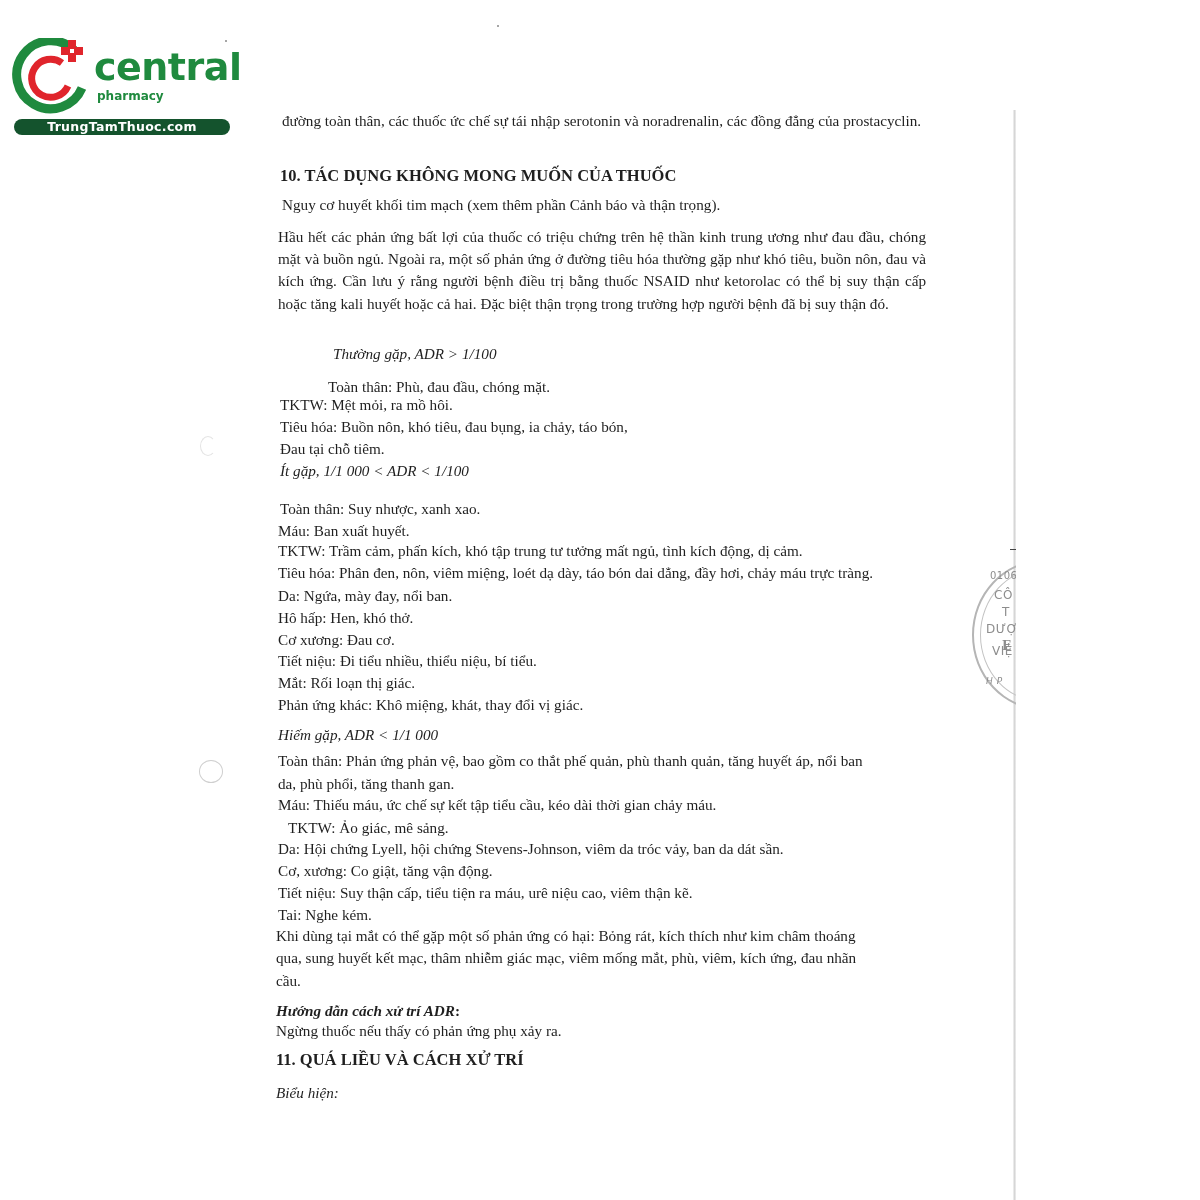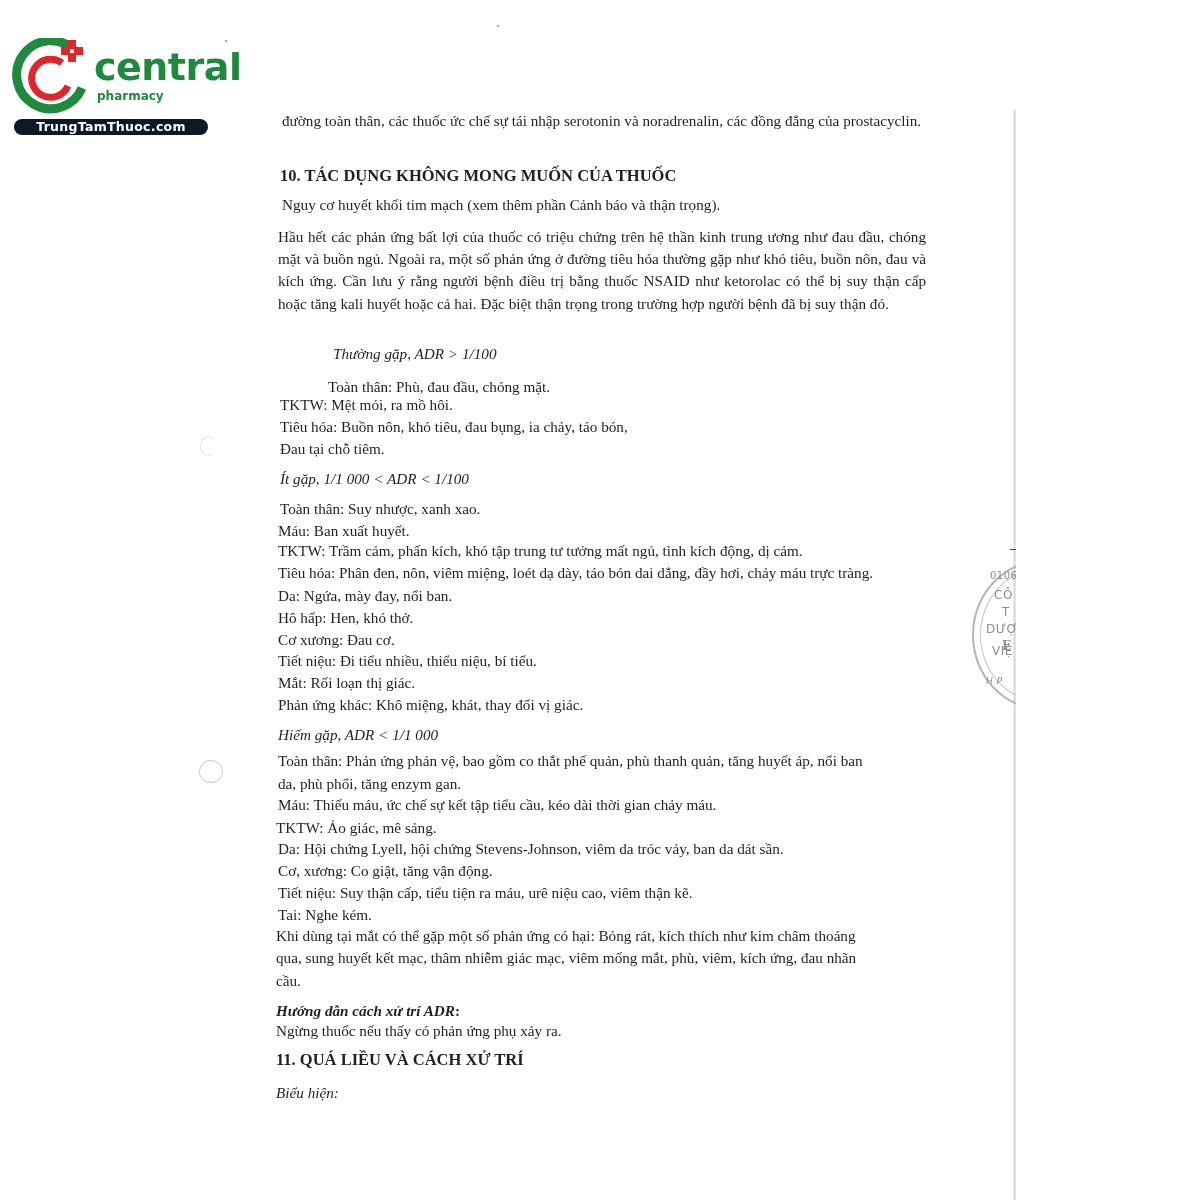--- a/index.html
+++ b/index.html
@@ -16,22 +16,22 @@
     position: absolute; left: 86px; top: 10px;
     font-family: "DejaVu Sans", sans-serif; font-weight: bold;
     font-size: 38px; color: #1f8a3e; letter-spacing: -0.5px; line-height: 1;
   }
   .logo-sub {
     position: absolute; left: 89px; top: 52px;
     font-family: "DejaVu Sans", sans-serif; font-weight: bold;
     font-size: 12px; color: #1f8a3e; line-height: 1;
   }
   .logo-pill {
-    position: absolute; left: 6px; top: 81px; width: 194px; height: 16px;
-    background: #0f172a; border-radius: 9px;
+    position: absolute; left: 6px; top: 81px; width: 216px; height: 16px;
+    background: #14532d; border-radius: 9px;
     color: #fff; font-family: "DejaVu Sans", sans-serif; font-weight: bold;
     font-size: 12.5px; line-height: 16px; text-align: center; letter-spacing: 0.3px;
   }
   .dot { position: absolute; width: 2px; height: 2px; background: #888; border-radius: 1px; }
 
   
   .page-edge {
     position: absolute; left: 1013px; top: 110px; width: 3px; height: 1090px;
     background: linear-gradient(to right, #f4f4f4, #d6d6d6, #efefef);
   }
@@ -108,37 +108,37 @@
   <p class="line" style="top:84px;left:6px;">Nguy cơ huyết khối tim mạch (xem thêm phần Cảnh báo và thận trọng).</p>
 
   <p class="p" style="top:116px;left:2px;">Hầu hết các phản ứng bất lợi của thuốc có triệu chứng trên hệ thần kinh trung ương như đau đầu, chóng mặt và buồn ngủ. Ngoài ra, một số phản ứng ở đường tiêu hóa thường gặp như khó tiêu, buồn nôn, đau và kích ứng. Cần lưu ý rằng người bệnh điều trị bằng thuốc NSAID như ketorolac có thể bị suy thận cấp hoặc tăng kali huyết hoặc cả hai. Đặc biệt thận trọng trong trường hợp người bệnh đã bị suy thận đó.</p>
 
   <p class="line i" style="top:233px;left:20px;margin-left:37px;">Thường gặp, ADR &gt; 1/100</p>
   <p class="line" style="top:266px;left:4px;margin-left:48px;">Toàn thân: Phù, đau đầu, chóng mặt.</p>
   <p class="line" style="top:284px;left:4px;">TKTW: Mệt mỏi, ra mồ hôi.</p>
   <p class="line" style="top:306px;left:4px;">Tiêu hóa: Buồn nôn, khó tiêu, đau bụng, ia chảy, táo bón,</p>
   <p class="line" style="top:328px;left:4px;">Đau tại chỗ tiêm.</p>
 
-  <p class="line i" style="top:358px;left:4px;">Ít gặp, 1/1 000 &lt; ADR &lt; 1/100</p>
+  <p class="line i" style="top:350px;left:4px;">Ít gặp, 1/1 000 &lt; ADR &lt; 1/100</p>
   <p class="line" style="top:388px;left:4px;">Toàn thân: Suy nhược, xanh xao.</p>
   <p class="line" style="top:410px;left:2px;">Máu: Ban xuất huyết.</p>
   <p class="line" style="top:430px;left:2px;">TKTW: Trầm cảm, phấn kích, khó tập trung tư tưởng mất ngủ, tình kích động, dị cảm.</p>
   <p class="line" style="top:452px;left:2px;">Tiêu hóa: Phân đen, nôn, viêm miệng, loét dạ dày, táo bón dai dẳng, đầy hơi, chảy máu trực tràng.</p>
   <p class="line" style="top:475px;left:2px;">Da: Ngứa, mày đay, nổi ban.</p>
   <p class="line" style="top:497px;left:2px;">Hô hấp: Hen, khó thở.</p>
   <p class="line" style="top:519px;left:2px;">Cơ xương: Đau cơ.</p>
   <p class="line" style="top:540px;left:2px;">Tiết niệu: Đi tiểu nhiều, thiểu niệu, bí tiểu.</p>
   <p class="line" style="top:562px;left:2px;">Mắt: Rối loạn thị giác.</p>
   <p class="line" style="top:584px;left:2px;">Phản ứng khác: Khô miệng, khát, thay đổi vị giác.</p>
 
   <p class="line i" style="top:614px;left:2px;">Hiếm gặp, ADR &lt; 1/1 000</p>
   <p class="line" style="top:640px;left:2px;">Toàn thân: Phản ứng phản vệ, bao gồm co thắt phế quản, phù thanh quản, tăng huyết áp, nổi ban</p>
-  <p class="line" style="top:663px;left:2px;">da, phù phổi, tăng enzym gan.</p>
+  <p class="line" style="top:663px;left:2px;">da, phù phổi, tăng thanh gan.</p>
   <p class="line" style="top:684px;left:2px;">Máu: Thiếu máu, ức chế sự kết tập tiểu cầu, kéo dài thời gian chảy máu.</p>
-  <p class="line" style="top:707px;left:0;">TKTW: Ảo giác, mê sảng.</p>
+  <p class="line" style="top:707px;left:12px;">TKTW: Ảo giác, mê sảng.</p>
   <p class="line" style="top:728px;left:2px;">Da: Hội chứng Lyell, hội chứng Stevens-Johnson, viêm da tróc vảy, ban da dát sần.</p>
   <p class="line" style="top:750px;left:2px;">Cơ, xương: Co giật, tăng vận động.</p>
   <p class="line" style="top:772px;left:2px;">Tiết niệu: Suy thận cấp, tiểu tiện ra máu, urê niệu cao, viêm thận kẽ.</p>
   <p class="line" style="top:794px;left:2px;">Tai: Nghe kém.</p>
   <p class="line" style="top:815px;left:0px;">Khi dùng tại mắt có thể gặp một số phản ứng có hại: Bỏng rát, kích thích như kim châm thoáng</p>
   <p class="line" style="top:837px;left:0px;">qua, sung huyết kết mạc, thâm nhiễm giác mạc, viêm mống mắt, phù, viêm, kích ứng, đau nhãn</p>
   <p class="line" style="top:860px;left:0px;">cầu.</p>
 
   <p class="line" style="top:890px;left:0px;">
     <span class="i b">Hướng dẫn cách xử trí ADR</span><span class="b">:</span>

